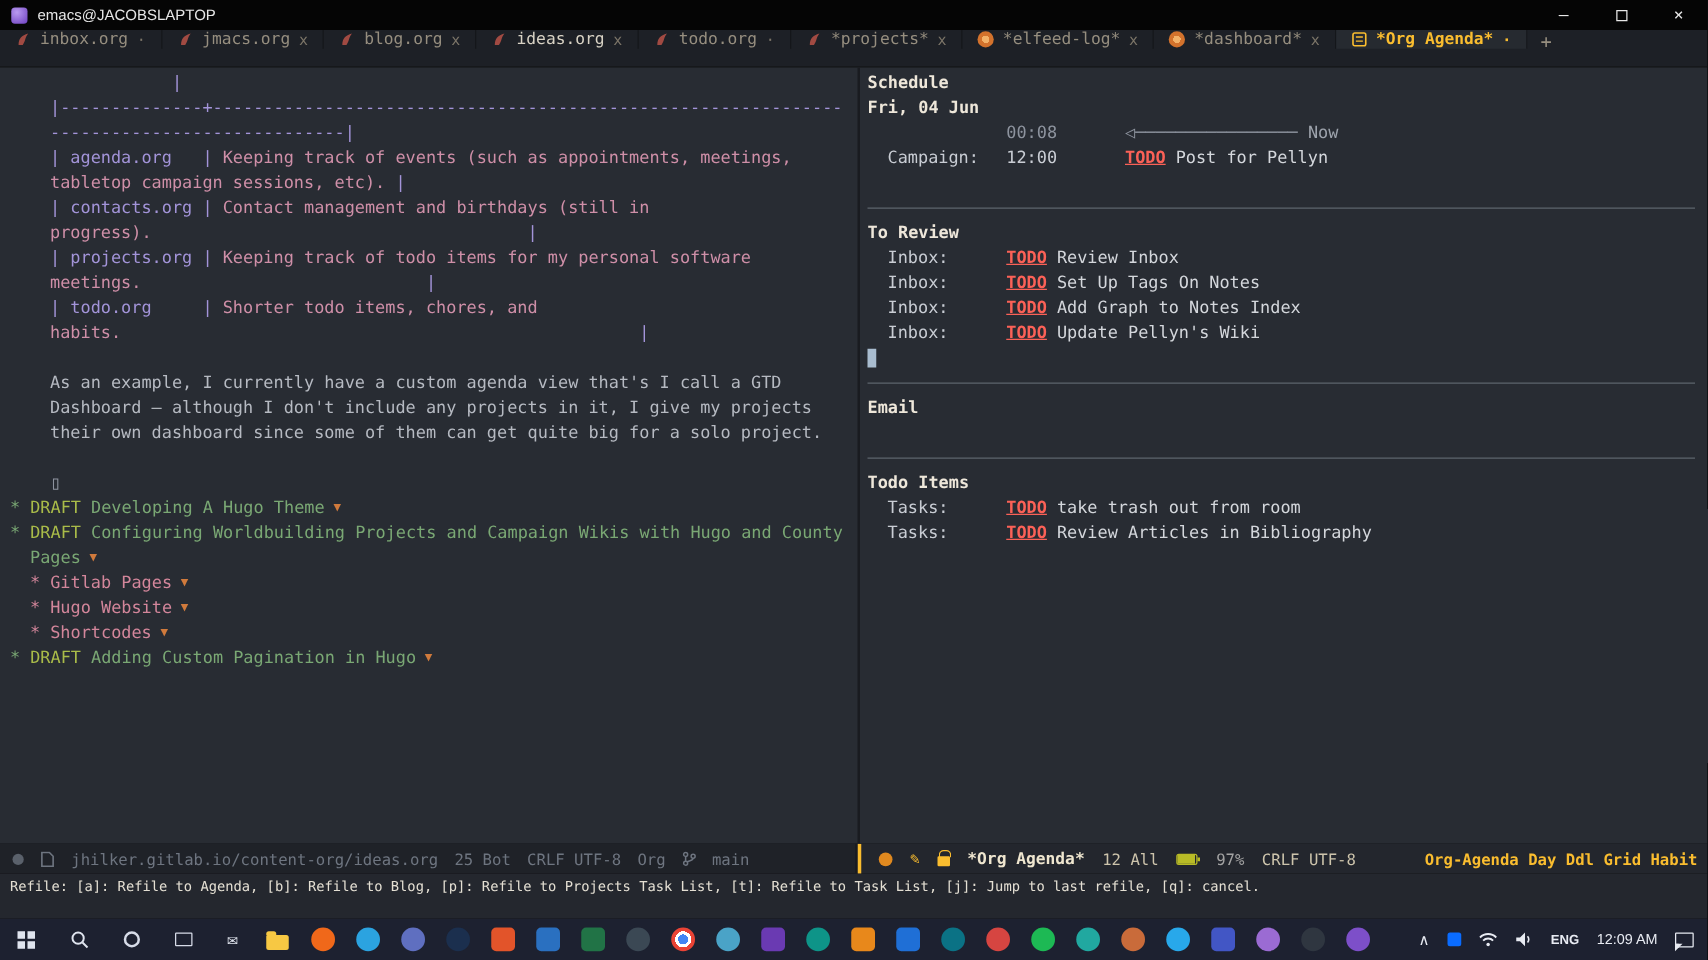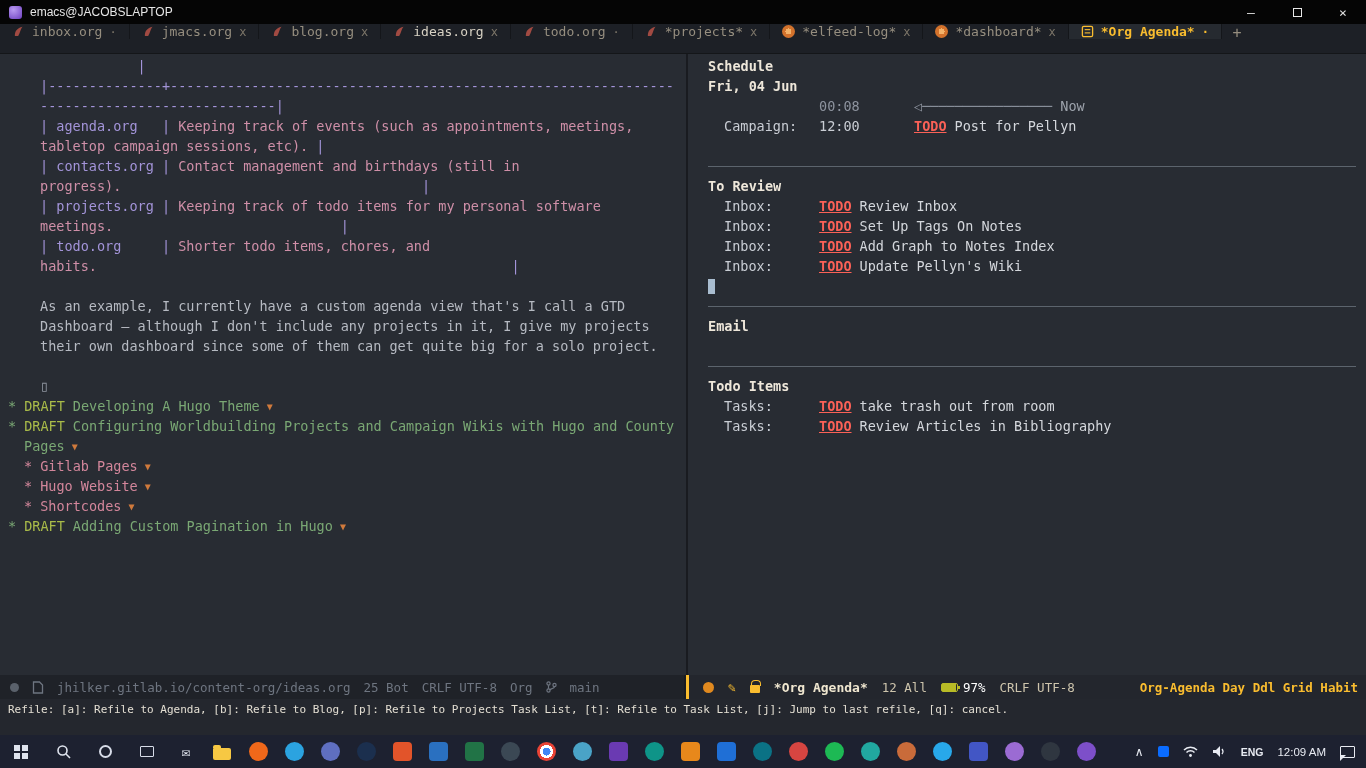--- a/index.html
+++ b/index.html
@@ -22,21 +22,21 @@
   .tab.active{color:#fabd2f;background:#262a30;font-weight:bold}
   .tab.active .close{color:#fabd2f}
   .newtab{width:30px;display:flex;align-items:center;justify-content:center;color:#968e7f;font-size:15px}
   .icon-orange-dot{width:13px;height:13px;border-radius:50%;background:radial-gradient(circle at 50% 50%,#f3b269 0 3px,#d3722c 3px)}
 
   
   .editor{flex:1 1 auto;display:flex;background:#282c33;overflow:hidden}
   .pane{padding-top:2px;font-size:13.5px;line-height:20px;overflow:hidden}
   .pane.left{width:686px;padding-left:8px}
   .vdivider{width:2px;background:#191b20}
-  .pane.right{flex:1;padding-left:20px;padding-right:10px}
+  .pane.right{flex:1;padding-left:6px;padding-right:10px}
   .line{white-space:pre;height:20px}
   .ind{padding-left:32px}
   .h2ind{padding-left:16px}
   .tbl{color:#a394d9}
   .desc{color:#cf8fa8}
   .body{color:#b6bac2}
   .pb{color:#8d939e;font-size:15px}
   .star1{color:#7aa874;margin-right:8px}
   .kw{color:#a9bb49;font-weight:normal;margin-right:8px}
   .t1{color:#7aa874}
@@ -63,21 +63,21 @@
   .modelines{height:24px;display:flex;font-size:12.5px;flex:0 0 auto}
   .ml-left{width:686px;background:#1f2228;color:#6e7580;display:flex;align-items:center;gap:13px;padding:0 10px;border-right:2px solid #191b20;white-space:nowrap;overflow:hidden}
   .ml-dot{width:9px;height:9px;border-radius:50%;background:#5a616b}
   .ml-right{flex:1;background:#23262d;display:flex;align-items:center;gap:14px;color:#cdc4ac;white-space:nowrap;overflow:hidden}
   .ml-bar{width:3px;height:24px;background:#fabd2f}
   .ml-dot-o{width:11px;height:11px;border-radius:50%;background:#e0891f}
   .ml-pencil{color:#fabd2f;font-size:13px}
   .ml-lock{width:10px;height:8px;background:#fabd2f;border-radius:1px;position:relative;margin-top:4px}
   .ml-lock::before{content:"";position:absolute;left:1px;top:-5px;width:8px;height:5px;border:1.5px solid #fabd2f;border-bottom:none;border-radius:4px 4px 0 0}
   .ml-buf{color:#efe6cf;font-weight:bold;font-size:13px}
-  .battery{display:flex;align-items:center;gap:5px;color:#ffffff}
+  .battery{display:flex;align-items:center;gap:15px;color:#a3a3a3}
   .batt-shape{width:17px;height:9px;border:1px solid #b8bb26;border-radius:2px;position:relative;background:linear-gradient(to right,#b8bb26 0 92%,transparent 92%)}
   .batt-shape::after{content:"";position:absolute;right:-3px;top:2px;width:2px;height:3px;background:#b8bb26}
   .ml-modes{margin-left:auto;padding-right:8px;color:#fabd2f;font-weight:bold}
 
   
   .echo{height:36px;background:#24272e;padding:4px 8px;font-size:11px;color:#e4dfd3;flex:0 0 auto;white-space:pre}
 
   
   .taskbar{height:33px;background:#1d2130;display:flex;align-items:center;color:#e8ebf2;flex:0 0 auto}
   .tb-slot{width:42px;height:33px;display:flex;align-items:center;justify-content:center}

